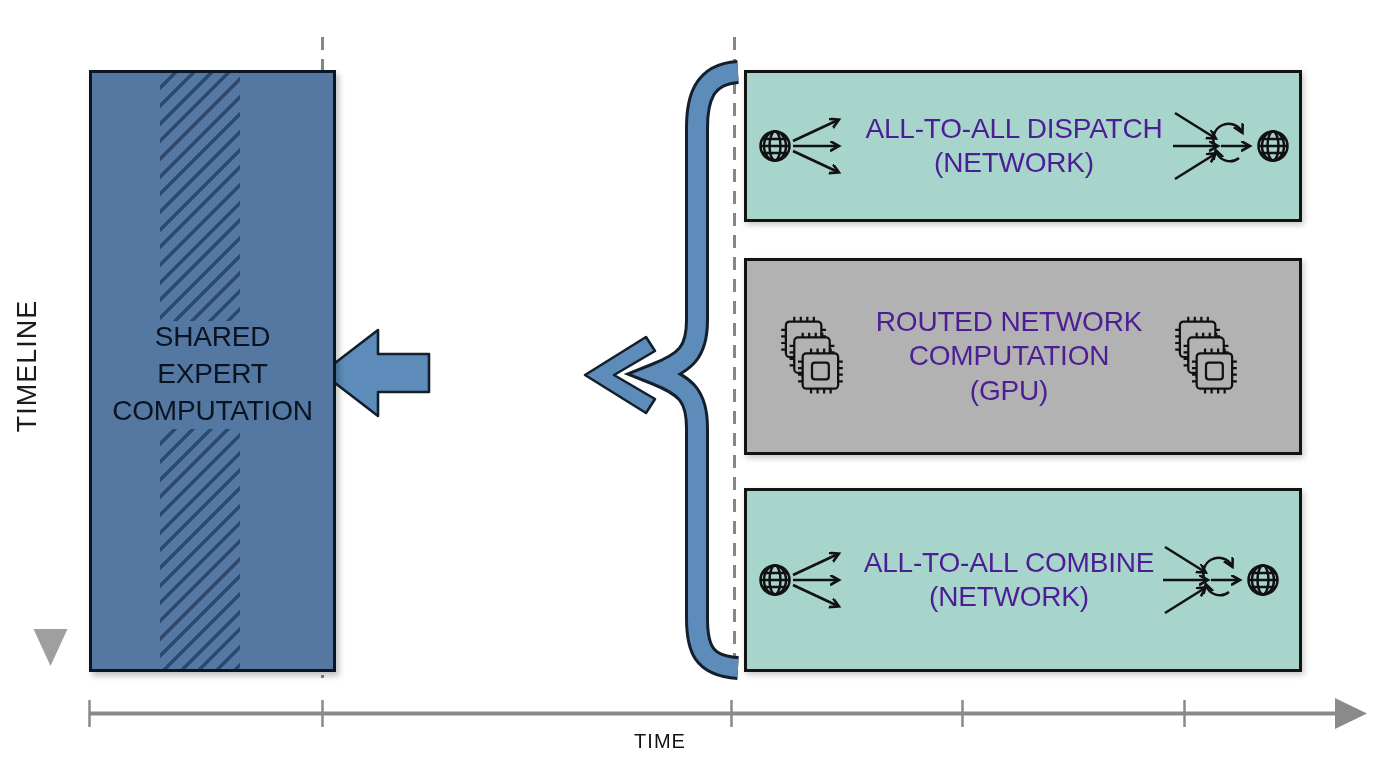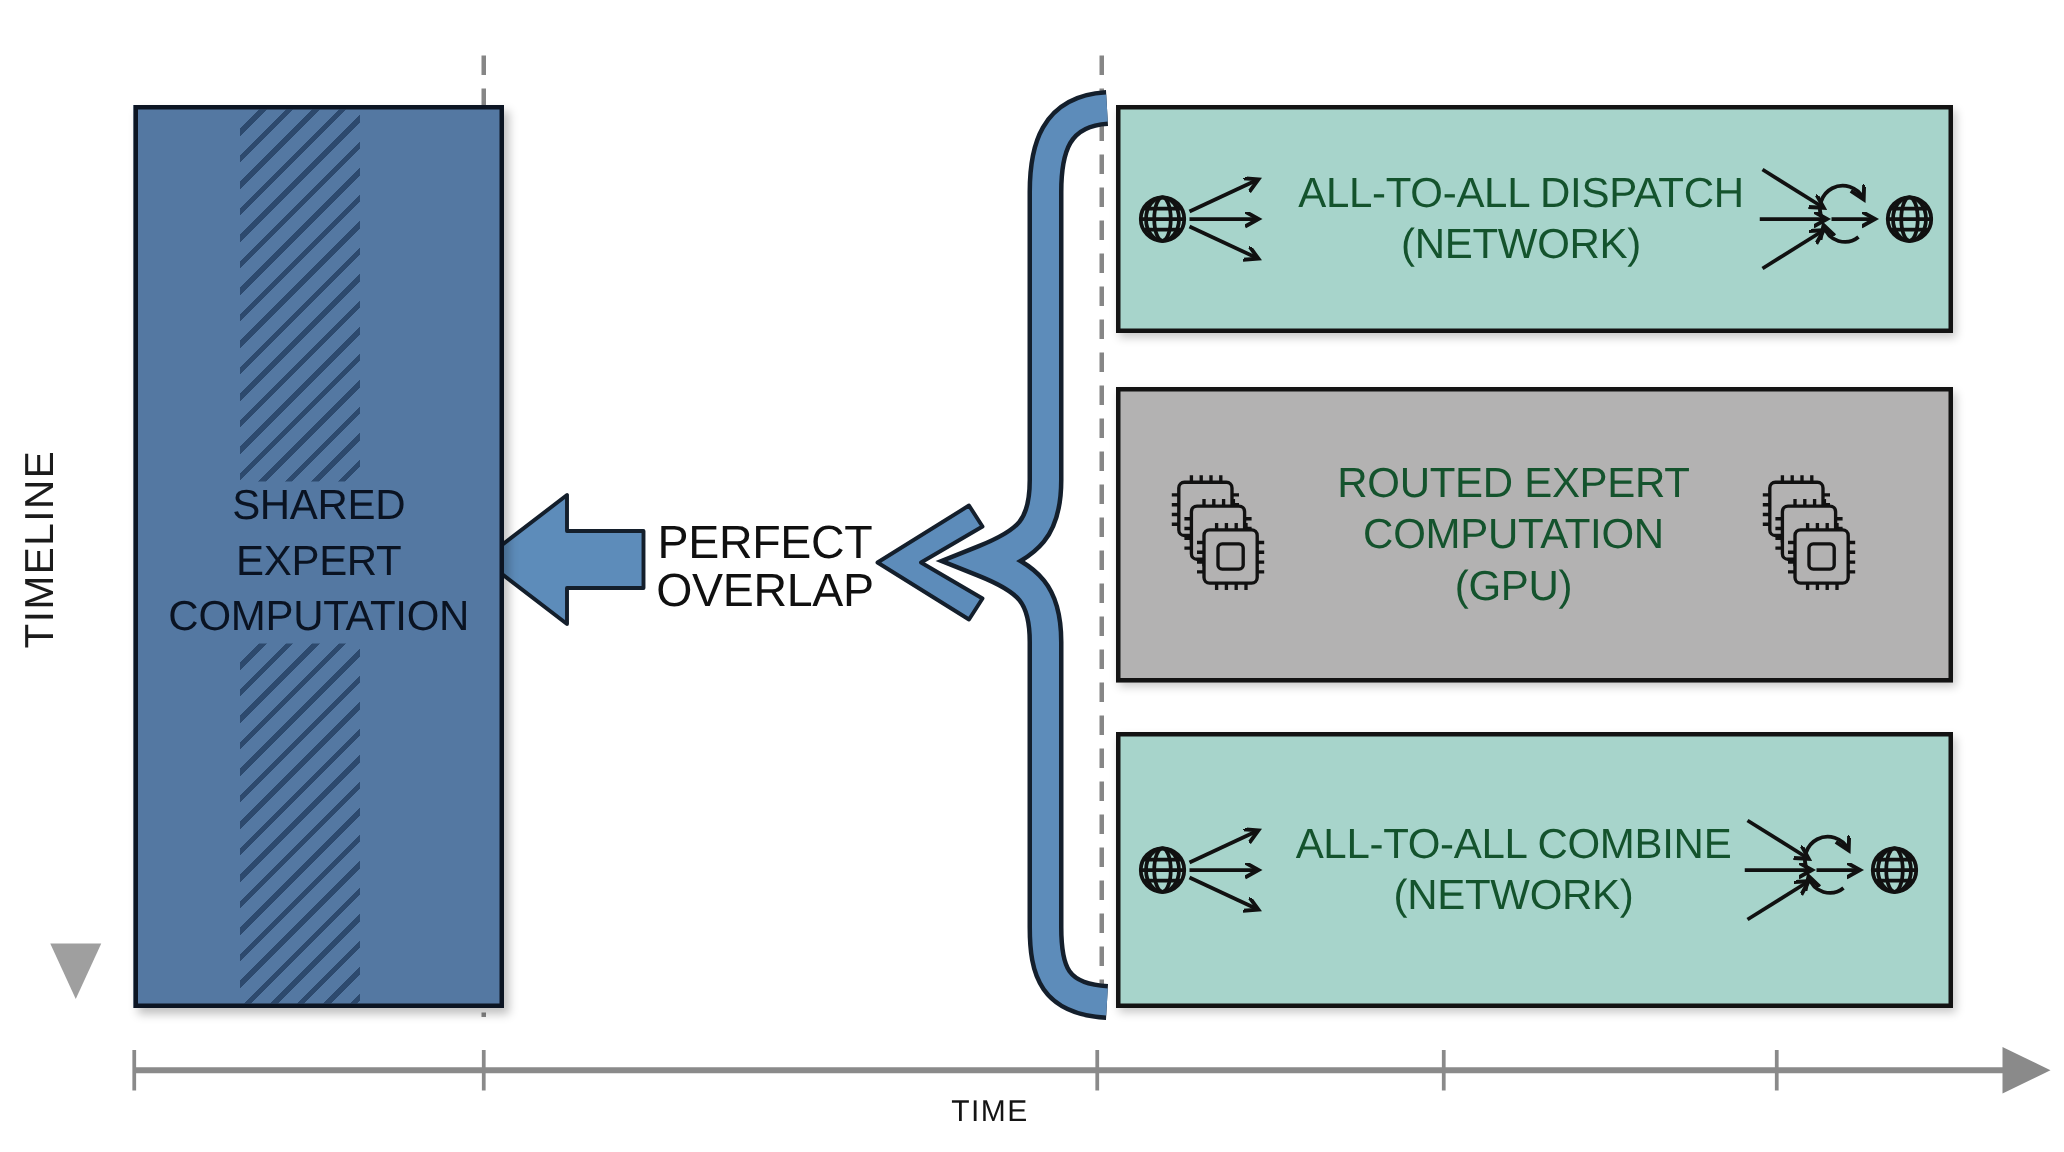--- a/index.html
+++ b/index.html
@@ -57,21 +57,21 @@
     position:absolute; left:744px; width:558px; box-sizing:border-box;
     border:3px solid #131313;
     box-shadow:2px 3px 6px rgba(0,0,0,0.22);
     display:flex; align-items:center;
   }
   #box-dispatch { top:70px;  height:152px; background:#a7d4cb; padding:0 10px 0 12px; }
   #box-routed   { top:258px; height:197px; background:#b3b2b2; padding:0 60px 0 32px; }
   #box-combine  { top:488px; height:184px; background:#a7d4cb; padding:0 20px 0 12px; }
   .pbox-label {
     flex:1; text-align:center; font-size:28px; line-height:1.22;
-    color:#14532d; white-space:pre-line; letter-spacing:-0.2px;
+    color:#4c1d95; white-space:pre-line; letter-spacing:-0.2px;
   }
   .icon-svg { flex:0 0 auto; display:block; }
 </style>
 </head>
 <body>
 
 <div id="canvas">
 
   <svg width="0" height="0" style="position:absolute" aria-hidden="true">
     <defs>
@@ -118,22 +118,20 @@
   <div id="timeline-label">TIMELINE</div>
 
   <div id="shared-box">
     <div id="hatch-top" class="hatch"></div>
     <div id="hatch-bottom" class="hatch"></div>
     <div id="shared-label">SHARED
 EXPERT
 COMPUTATION</div>
   </div>
 
-  <div id="overlap-label">PERFECT
-OVERLAP</div>
 
   <div id="box-dispatch" class="pbox">
     <svg class="icon-svg" width="96" height="76" viewBox="0 0 96 76">
       <g fill="none" stroke="#111" stroke-width="2.5">
         <circle cx="16" cy="38" r="14.5"></circle>
         <ellipse cx="16" cy="38" rx="5.5" ry="14.5"></ellipse>
         <ellipse cx="16" cy="38" rx="11" ry="14.5"></ellipse>
         <path d="M4,31 H28 M1.5,38 H30.5 M4,45 H28"></path>
       </g>
       <g fill="none" stroke="#111" stroke-width="2.5">
@@ -175,21 +173,21 @@
           <path fill="none" d="M9,-5 V3 M16,-5 V3 M23,-5 V3 M30,-5 V3 M9,35 V43 M16,35 V43 M23,35 V43 M30,35 V43 M-5,9 H3 M-5,16 H3 M-5,23 H3 M-5,30 H3 M35,9 H43 M35,16 H43 M35,23 H43 M35,30 H43"></path>
           <rect x="0" y="0" width="38" height="38" rx="4" fill="#b3b2b2"></rect>
         </g>
         <g transform="translate(25,41)">
           <path fill="none" d="M9,-5 V3 M16,-5 V3 M23,-5 V3 M30,-5 V3 M9,35 V43 M16,35 V43 M23,35 V43 M30,35 V43 M-5,9 H3 M-5,16 H3 M-5,23 H3 M-5,30 H3 M35,9 H43 M35,16 H43 M35,23 H43 M35,30 H43"></path>
           <rect x="0" y="0" width="38" height="38" rx="4" fill="#b3b2b2"></rect>
           <rect x="10" y="10" width="18" height="18" rx="3" fill="none"></rect>
         </g>
       </g>
     </svg>
-    <div class="pbox-label">ROUTED EXPERT
+    <div class="pbox-label">ROUTED NETWORK
 COMPUTATION
 (GPU)</div>
     <svg class="icon-svg" width="66" height="84" viewBox="0 0 70 90">
       <g stroke="#111" stroke-width="2.4">
         <g transform="translate(7,7)">
           <path fill="none" d="M9,-5 V3 M16,-5 V3 M23,-5 V3 M30,-5 V3 M9,35 V43 M16,35 V43 M23,35 V43 M30,35 V43 M-5,9 H3 M-5,16 H3 M-5,23 H3 M-5,30 H3 M35,9 H43 M35,16 H43 M35,23 H43 M35,30 H43"></path>
           <rect x="0" y="0" width="38" height="38" rx="4" fill="#b3b2b2"></rect>
         </g>
         <g transform="translate(16,24)">
           <path fill="none" d="M9,-5 V3 M16,-5 V3 M23,-5 V3 M30,-5 V3 M9,35 V43 M16,35 V43 M23,35 V43 M30,35 V43 M-5,9 H3 M-5,16 H3 M-5,23 H3 M-5,30 H3 M35,9 H43 M35,16 H43 M35,23 H43 M35,30 H43"></path>

